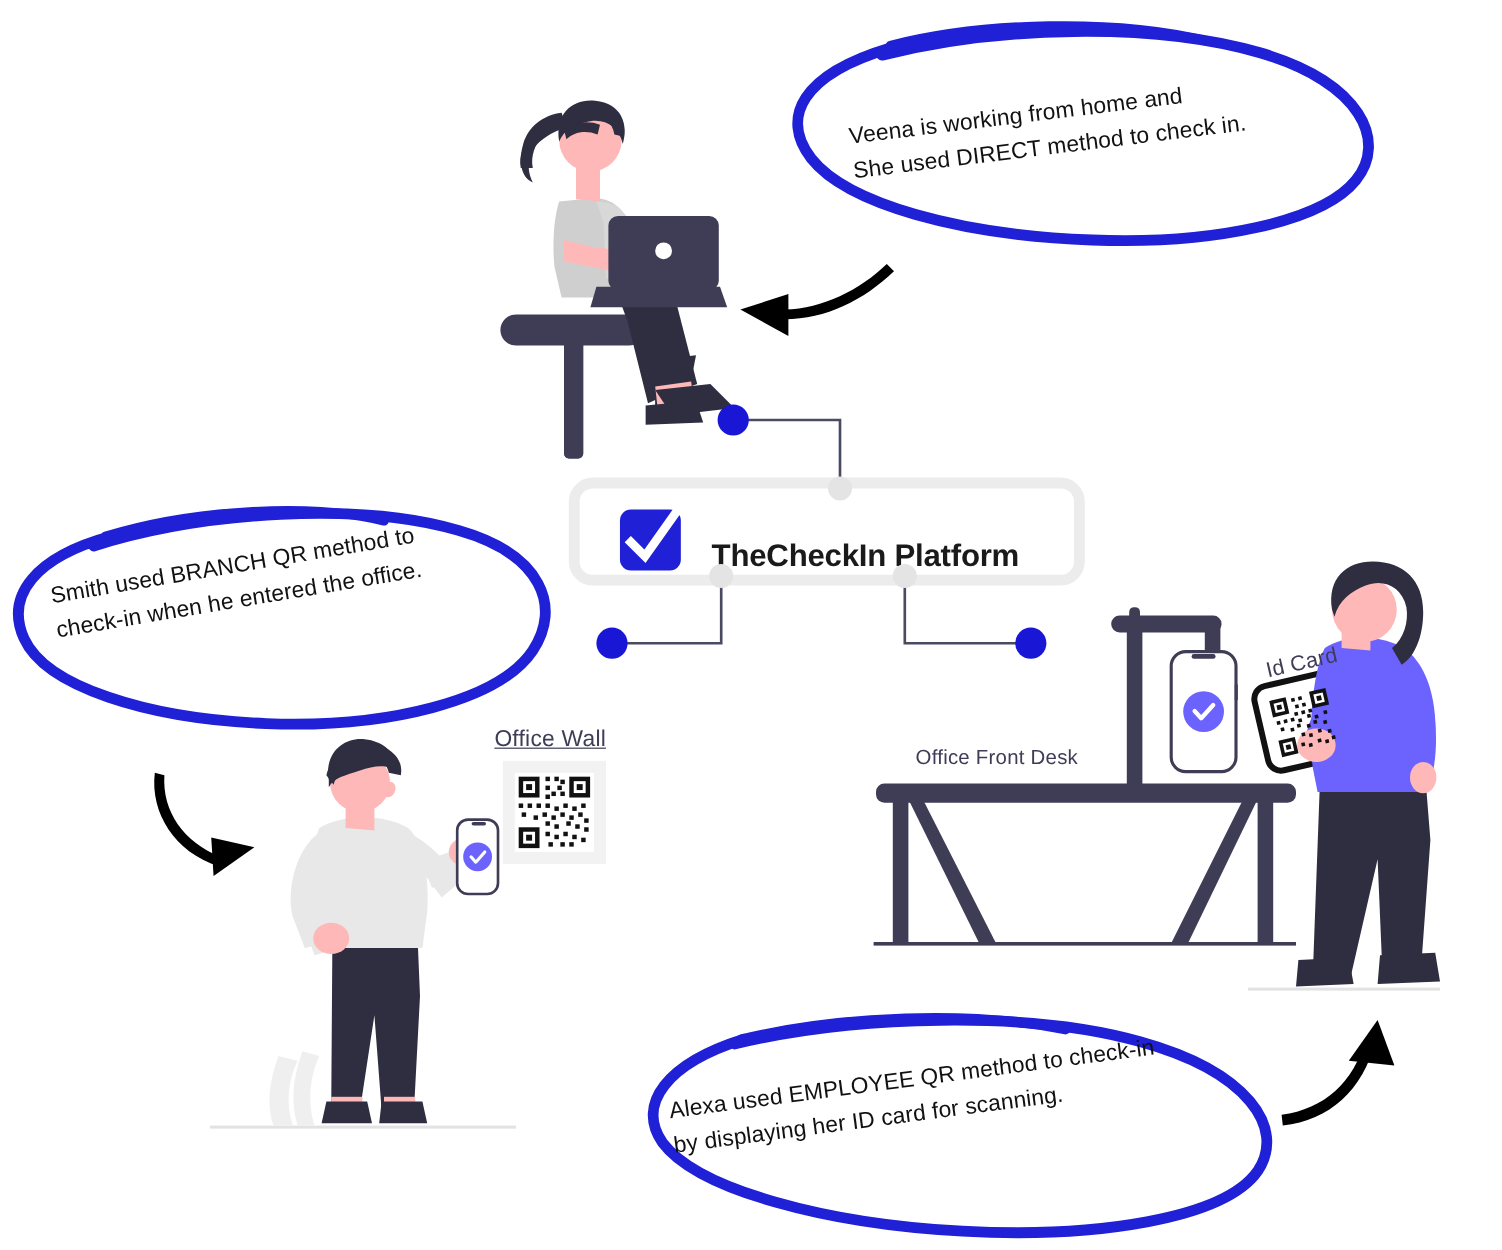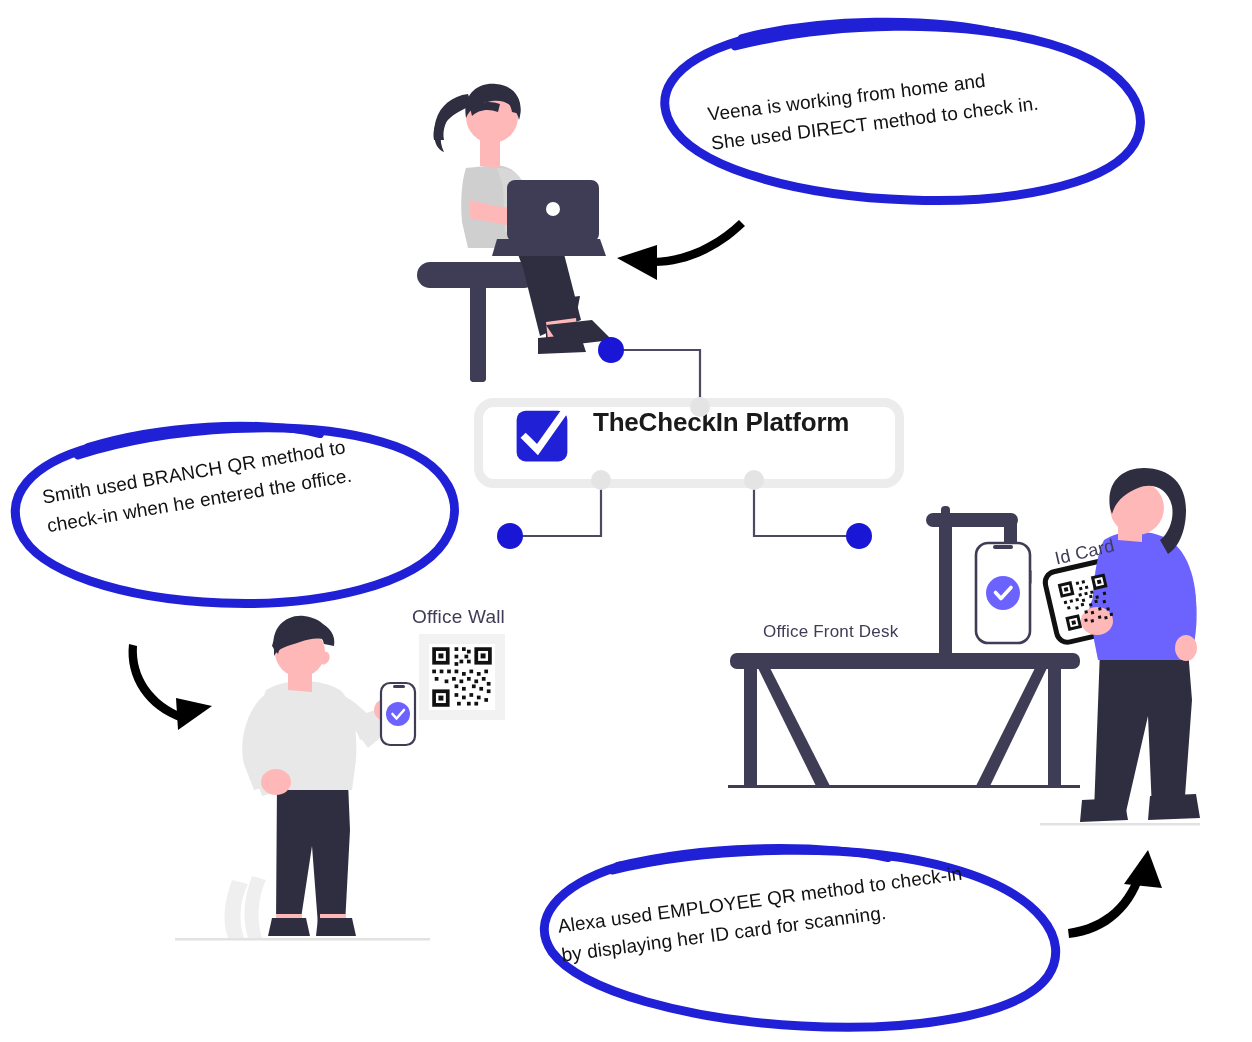--- a/index.html
+++ b/index.html
@@ -13,21 +13,21 @@
   .layer{position:absolute;left:0;top:0;width:1252px;height:1042px;}
   .abs{position:absolute;}
 
   
   #platform-card{
     left:474px; top:398px; width:430px; height:90px;
     background:#ffffff;
     border:9px solid #ececec;
     border-radius:20px;
     box-sizing:border-box;
-    display:flex;align-items:flex-start;
+    display:flex;align-items:flex-end;
     padding-left:30px;
     z-index:30;
   }
   #platform-logo{width:58px;height:58px;flex:0 0 auto;margin-right:22px;}
   #platform-title{
     font-size:26px;font-weight:bold;color:#1a1a1a;
     letter-spacing:-0.2px;white-space:nowrap;
   }
 
   
@@ -40,21 +40,21 @@
     background:#1a16d6;z-index:40;
   }
 
   
   .scene-label{
     color:#3f3d56;
     font-size:19px;
     white-space:nowrap;
     letter-spacing:.2px;
   }
-  #label-office-wall{left:412px;top:606px;}
+  #label-office-wall{left:412px;top:606px;text-decoration:underline;}
   #label-office-desk{left:763px;top:622px;font-size:17px;}
   #label-id-card{left:1053px;top:549px;font-size:18px;transform:rotate(-13deg);transform-origin:left top;}
 
   
   #office-wall-qr{
     left:419px;top:634px;width:86px;height:86px;
     background:#f2f2f2;
     display:flex;align-items:center;justify-content:center;
     z-index:20;
   }

